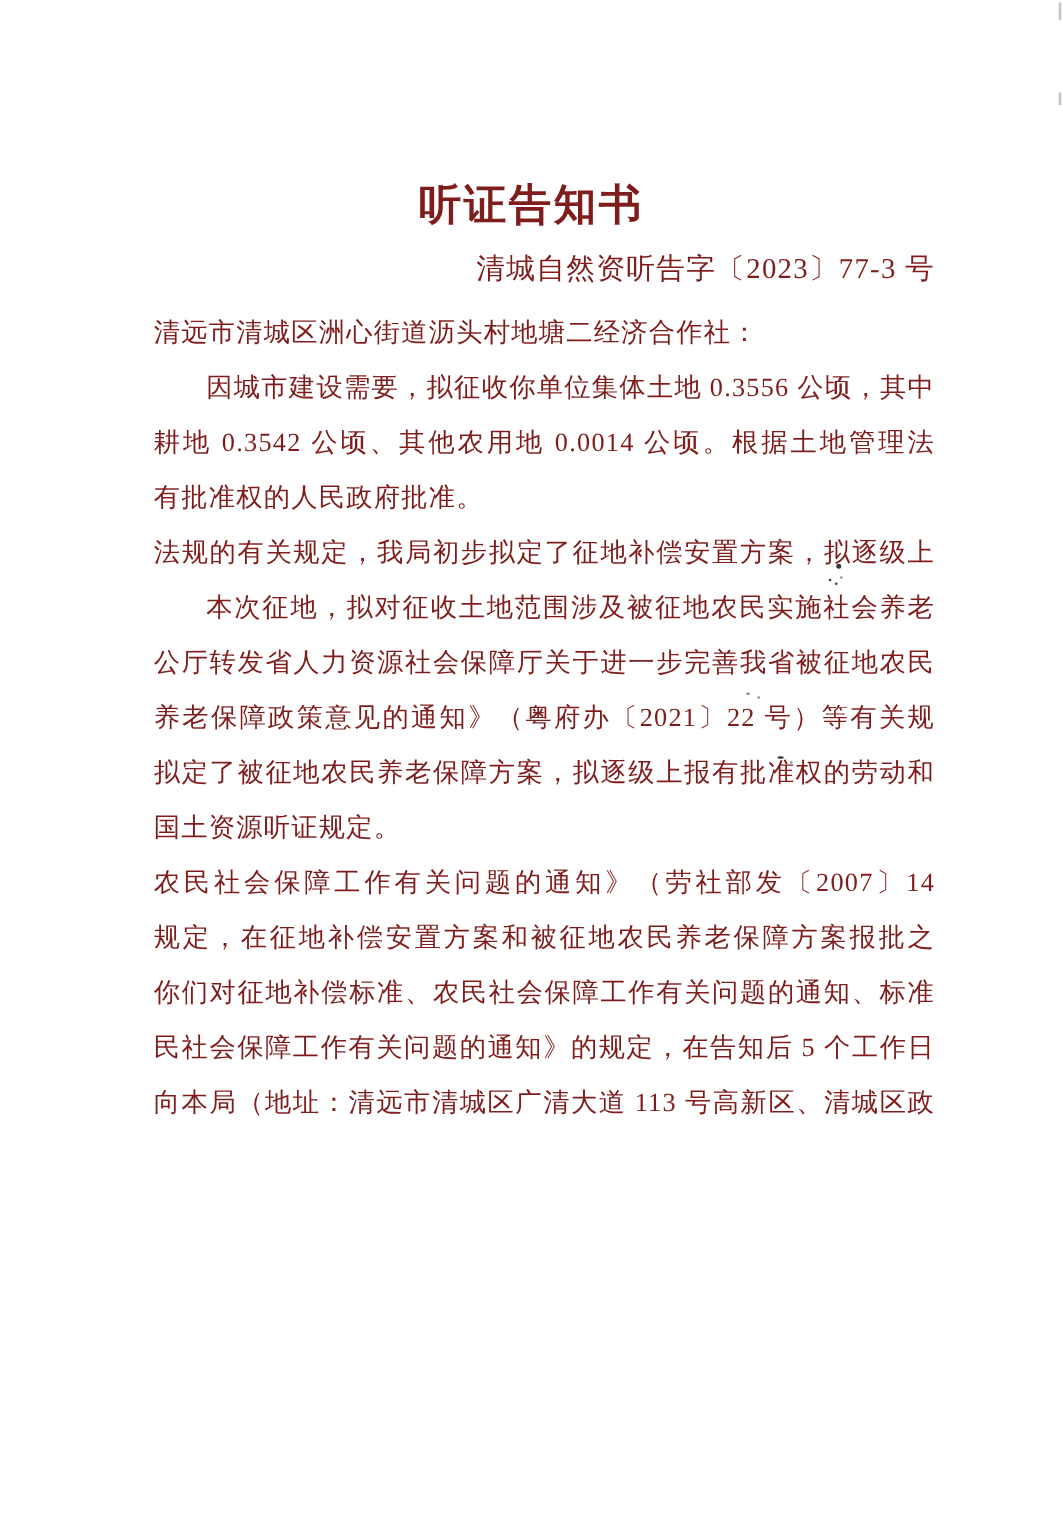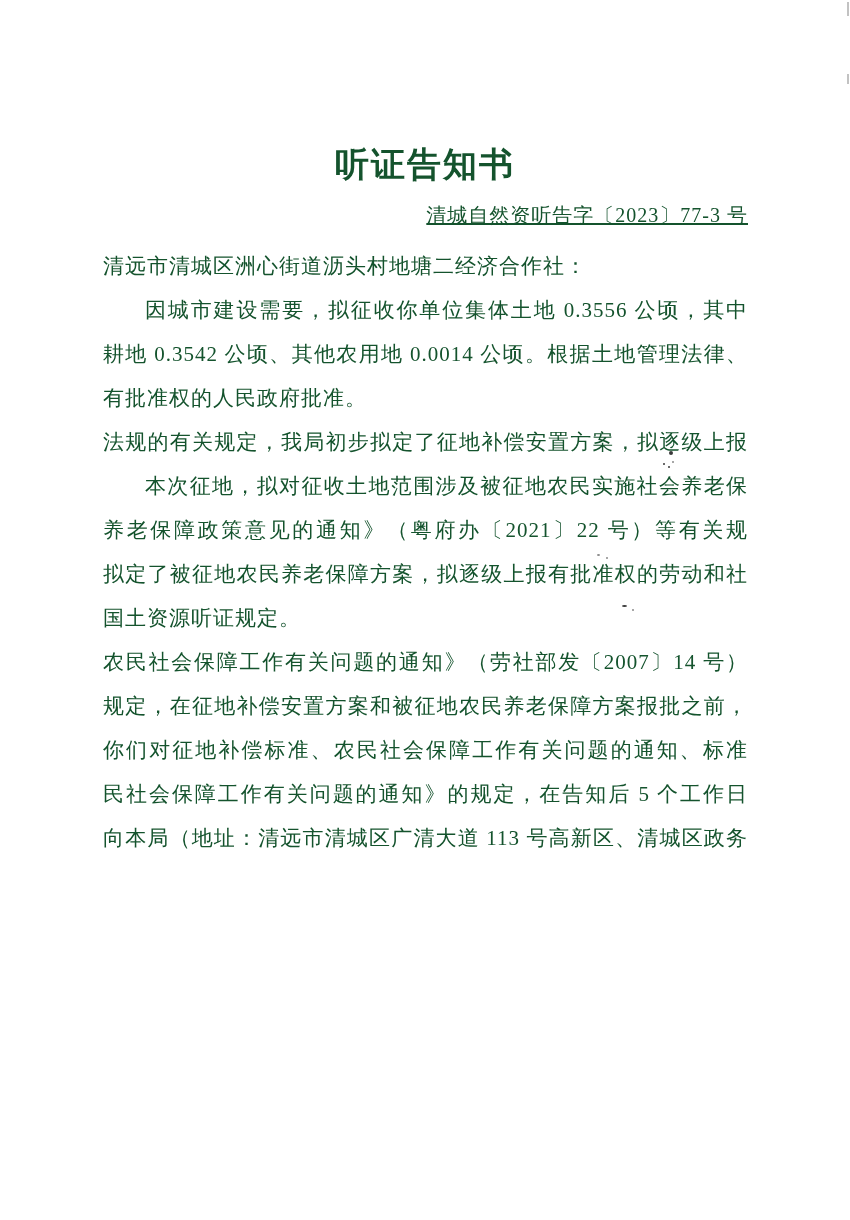--- a/index.html
+++ b/index.html
@@ -7,59 +7,59 @@
     padding: 0;
     background: #ffffff;
   }
   .page {
     position: relative;
     width: 850px;
     height: 1220px;
     background: #ffffff;
     overflow: hidden;
     font-family: "Liberation Serif", "DejaVu Serif", serif;
-    color: #14532d;
+    color: #7f1d1d;
   }
   .title {
     position: absolute;
     top: 144px;
     left: 0;
     width: 100%;
     margin: 0;
     text-align: center;
     font-size: 34px;
     line-height: 40px;
     font-weight: 700;
     letter-spacing: 2px;
     font-family: "Liberation Sans", "DejaVu Sans", sans-serif;
   }
   .doc-number {
     position: absolute;
     top: 200px;
     left: 103px;
     width: 645px;
     text-align: right;
-    font-size: 20px;
+    font-size: 23px;
     line-height: 30px;
     letter-spacing: 1px;
-    text-decoration: underline;
   }
   .body-text {
     position: absolute;
     top: 244px;
     left: 103px;
     width: 645px;
     font-size: 21px;
   }
   .line {
     height: 44px;
     line-height: 44px;
     letter-spacing: 1px;
     white-space: normal;
     overflow: hidden;
+    margin-left: 20px;
   }
   .line.fill {
     text-align: justify;
     text-align-last: justify;
   }
   .line.indent {
     text-indent: 2em;
   }
   .speck {
     position: absolute;
@@ -82,20 +82,21 @@
   <div class="doc-number">清城自然资听告字〔2023〕77-3 号</div>
 
   <div class="body-text">
     <div class="line">清远市清城区洲心街道沥头村地塘二经济合作社：</div>
     <div>
         <div class="line fill indent">因城市建设需要，拟征收你单位集体土地 0.3556 公顷，其中</div>
         <div class="line fill">耕地 0.3542 公顷、其他农用地 0.0014 公顷。根据土地管理法律、</div>
         <div class="line">有批准权的人民政府批准。</div>
         <div class="line fill">法规的有关规定，我局初步拟定了征地补偿安置方案，拟逐级上报</div>
         <div class="line fill indent">本次征地，拟对征收土地范围涉及被征地农民实施社会养老保</div>
+        <div class="line fill">公厅转发省人力资源社会保障厅关于进一步完善我省被征地农民</div>
         <div class="line fill">养老保障政策意见的通知》（粤府办〔2021〕22 号）等有关规定，</div>
         <div class="line fill">拟定了被征地农民养老保障方案，拟逐级上报有批准权的劳动和社</div>
         <div class="line">国土资源听证规定。</div>
         <div class="line fill">农民社会保障工作有关问题的通知》（劳社部发〔2007〕14 号）的</div>
         <div class="line fill">规定，在征地补偿安置方案和被征地农民养老保障方案报批之前，</div>
         <div class="line fill">你们对征地补偿标准、农民社会保障工作有关问题的通知、标准</div>
         <div class="line fill">民社会保障工作有关问题的通知》的规定，在告知后 5 个工作日内，</div>
         <div class="line fill">向本局（地址：清远市清城区广清大道 113 号高新区、清城区政务</div>
       </div>
   </div>

